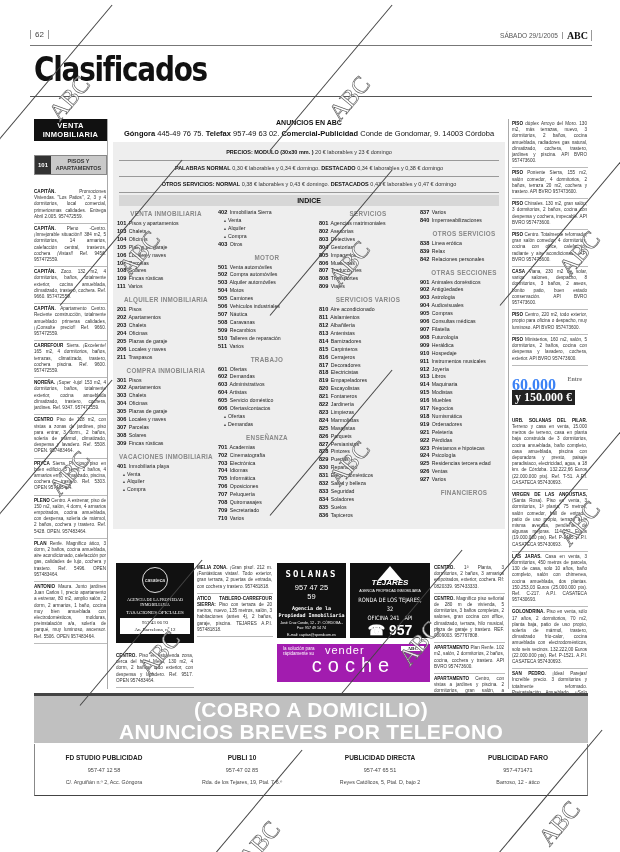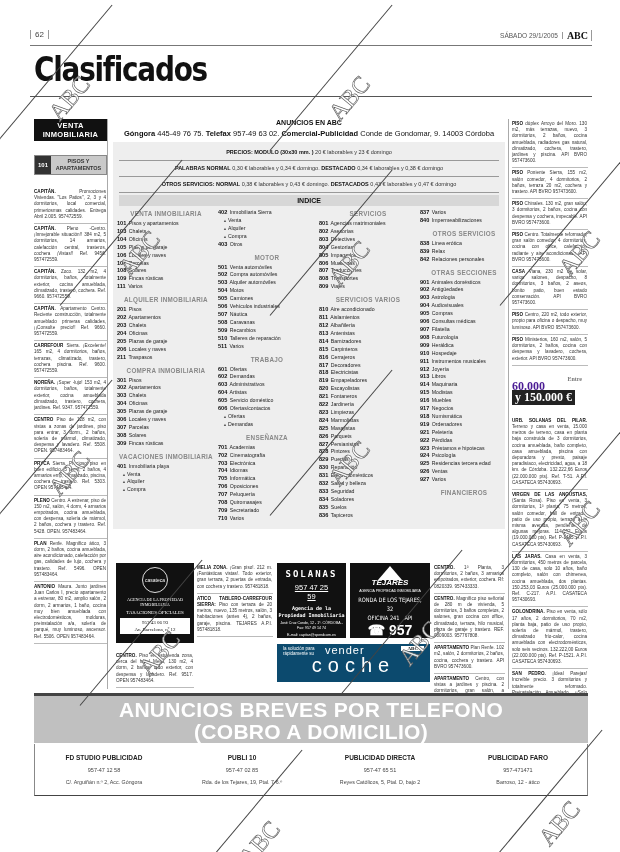--- a/index.html
+++ b/index.html
@@ -50,40 +50,40 @@
   .adsrow { position: absolute; left: 113px; top: 563px; width: 392px; height: 130px; }
   .ad-casateca { position: absolute; left: 3px; top: 0; width: 78px; height: 80px; background: #111; color: #fff; text-align: center; padding-top: 4px; }
   .ad-casateca .logo { width: 26px; height: 26px; border: 1px solid #ddd; border-radius: 50%; margin: 0 auto 4px; font-size: 5px; display: flex; align-items: center; justify-content: center; }
   .ad-casateca .l1 { font-family: "Liberation Serif", serif; font-size: 4.2px; line-height: 5px; }
   .ad-casateca .l2 { font-family: "Liberation Serif", serif; font-size: 5px; margin: 3px 0; }
   .ad-casateca .box { background: #fff; color: #111; margin: 0 4px; font-family: "Liberation Serif", serif; font-size: 5px; line-height: 7px; padding: 1px; }
   .centro-ad { position: absolute; left: 3px; top: 88px; width: 78px; }
   .melia { position: absolute; left: 84px; top: 0; width: 76px; }
   .ad-capitan { position: absolute; left: 164px; top: 0; width: 69px; height: 75px; background: #111; color: #fff; text-align: center; padding-top: 6px; }
   .ad-capitan .n { font-family: "DejaVu Sans Mono", monospace; font-weight: bold; font-size: 9px; letter-spacing: 2px; }
-  .ad-capitan .p { font-size: 7.5px; text-decoration: underline; margin: 4px 16px; }
+  .ad-capitan .p { font-size: 7.5px; margin: 4px 16px; }
   .ad-capitan .a { font-family: "DejaVu Sans Mono", monospace; font-weight: bold; font-size: 5px; line-height: 6.5px; }
   .ad-capitan .f { font-size: 3.6px; line-height: 4.5px; margin-top: 3px; }
   .ad-tejares { position: absolute; left: 237px; top: 0; width: 80px; height: 75px; background: #111; color: #fff; text-align: center; padding-top: 3px; }
   .ad-tejares .tri { width: 0; height: 0; margin: 0 auto; border-left: 12px solid transparent; border-right: 12px solid transparent; border-bottom: 14px solid #fff; }
   .ad-tejares .logo { font-style: italic; font-weight: bold; font-size: 8px; margin-top: -2px; }
   .ad-tejares .sub2 { font-size: 3.5px; margin: 2px 0; }
   .ad-tejares .addr { font-family: "DejaVu Sans", sans-serif; font-size: 6px; line-height: 9px; transform: scaleX(0.85); }
   .ad-tejares .tel { font-weight: bold; font-size: 14px; }
-  .ad-coche { position: absolute; left: 164px; top: 81px; width: 153px; height: 38px; background: #0c4a6e; color: #fff; overflow: hidden; }
+  .ad-coche { position: absolute; left: 164px; top: 81px; width: 153px; height: 38px; background: #a21caf; color: #fff; overflow: hidden; }
   .ad-coche .t1 { position: absolute; left: 6px; top: 2px; font-size: 4.5px; }
   .ad-coche .vend { position: absolute; left: 48px; top: 0; font-size: 11px; letter-spacing: 1px; }
   .ad-coche .abc { position: absolute; right: 6px; top: 2px; background: #fff; color: #111; font-family: "Liberation Serif", serif; font-weight: bold; font-size: 5px; padding: 0 6px; }
   .ad-coche .big { position: absolute; left: 0; right: 0; top: 9px; text-align: center; font-size: 20px; letter-spacing: 6px; line-height: 24px; }
   .right-ads { position: absolute; left: 321px; top: 0; width: 71px; }
 
   
   .rightcol { position: absolute; left: 508px; top: 119px; width: 80px; height: 570px; border-left: 1px solid #aaa; padding-left: 3px; }
   .price-banner { margin: 10px 0 10px; position: relative; height: 30px; }
-  .price-banner .a { font-family: "Liberation Serif", serif; font-weight: bold; font-size: 12px; color: #4c1d95; }
+  .price-banner .a { font-family: "Liberation Serif", serif; font-weight: bold; font-size: 16px; color: #3b82f6; }
   .price-banner .entre { position: absolute; right: 6px; top: 0; font-family: "Liberation Serif", serif; font-size: 6px; color: #777; font-weight: bold; }
   .price-banner .b { position: absolute; left: 0; top: 14px; background: #222; color: #fff; font-family: "Liberation Serif", serif; font-weight: bold; font-size: 12px; padding: 0 3px; }
 
   
   .bigbanner { position: absolute; left: 34px; top: 693px; width: 554px; height: 50px; background: #c0c0c0; border-top: 3px solid #444; text-align: center; color: #fff; font-weight: bold; font-size: 21px; line-height: 22px; padding-top: 3px; letter-spacing: 0.3px; }
   .agencies { position: absolute; left: 34px; top: 744px; width: 554px; height: 52px; border-left: 1px solid #888; border-right: 1px solid #888; border-bottom: 1px solid #444; display: flex; }
   .agency { flex: 1; text-align: center; padding-top: 10px; }
   .agency .n { font-weight: bold; font-size: 6.5px; color: #222; margin-bottom: 6px; }
   .agency .p { font-size: 5.5px; color: #444; margin-bottom: 6px; }
   .agency .a { font-size: 5.3px; color: #444; }
@@ -381,22 +381,22 @@
       <div class="ad"><b>URB. SOLANAS DEL PILAR. </b><span>Terreno y casa en venta, 15.000 metros de terreno, casa en planta baja construida de 3 dormitorios, cocina amueblada, baño completo, casa amueblada, piscina con depuradora y presto, paisaje paradisíaco, electricidad, agua, a 18 km. de Córdoba. 132.222,66 Euros (22.000.000 pts). Ref. T-51. A.P.I. CASATECA 957430693.</span></div>
       <div class="ad"><b>VIRGEN DE LAS ANGUSTIAS, </b><span>(Santa Rosa). Piso en venta, 3 dormitorios, 1ª planta, 75 metros, salón comedor, hall de entrada, patio de uso propio, terraza a la misma avenida, pendiente de algunas mejoras. 114.192 Euros (19.000.000 pts). Ref. P-1485. A.P.I. CASATECA 957430693.</span></div>
       <div class="ad"><b>LAS JARAS. </b><span>Casa en venta, 3 dormitorios, 450 metros de parcela, 130 de casa, solo 10 años, baño completo, salón con chimenea, cocina amueblada, dos plantas. 150.253,03 Euros (25.000.000 pts). Ref. C-217. A.P.I. CASATECA 957430693.</span></div>
       <div class="ad"><b>GOLONDRINA. </b><span>Piso en venta, sólo 17 años, 2 dormitorios, 70 m2, planta baja, patio de uso propio, solería de mármol, trastero, climatizado frío-calor, cocina amueblada con electrodomésticos, solo seis vecinos. 132.222,00 Euros (22.000.000 pts). Ref. P-1521. A.P.I. CASATECA 957430693.</span></div>
       <div class="ad"><b>SAN PEDRO. </b><span>¡Ideal Parejas! Increíble precio. 3 dormitorios y totalmente reformado. Preinstalación Amueblado. ¡¡Solo 18.800.000!! Rf. 0296018. 957490103.</span></div>
       <div class="ad"><b>CAIRO. </b><span>85 m2, 3 amplios dormitorios, exterior, amplia terraza, armarios, reforma lujo. 23.700.000. Rf. 0713350. 957432002.</span></div>
     </div>
 </div>
 
 <div class="bigbanner">
+  <div>(COBRO A DOMICILIO)</div>
   <div>ANUNCIOS BREVES POR TELEFONO</div>
-  <div>(COBRO A DOMICILIO)</div>
 </div>
 <div class="agencies">
   <div class="agency">
       <div class="n">FD STUDIO PUBLICIDAD</div>
       <div class="p">957-47 12 58</div>
       <div class="a">C/. Arguiñán n.º 2, Acc. Góngora</div>
     </div>
   <div class="agency">
       <div class="n">PUBLI 10</div>
       <div class="p">957-47 02 85</div>

